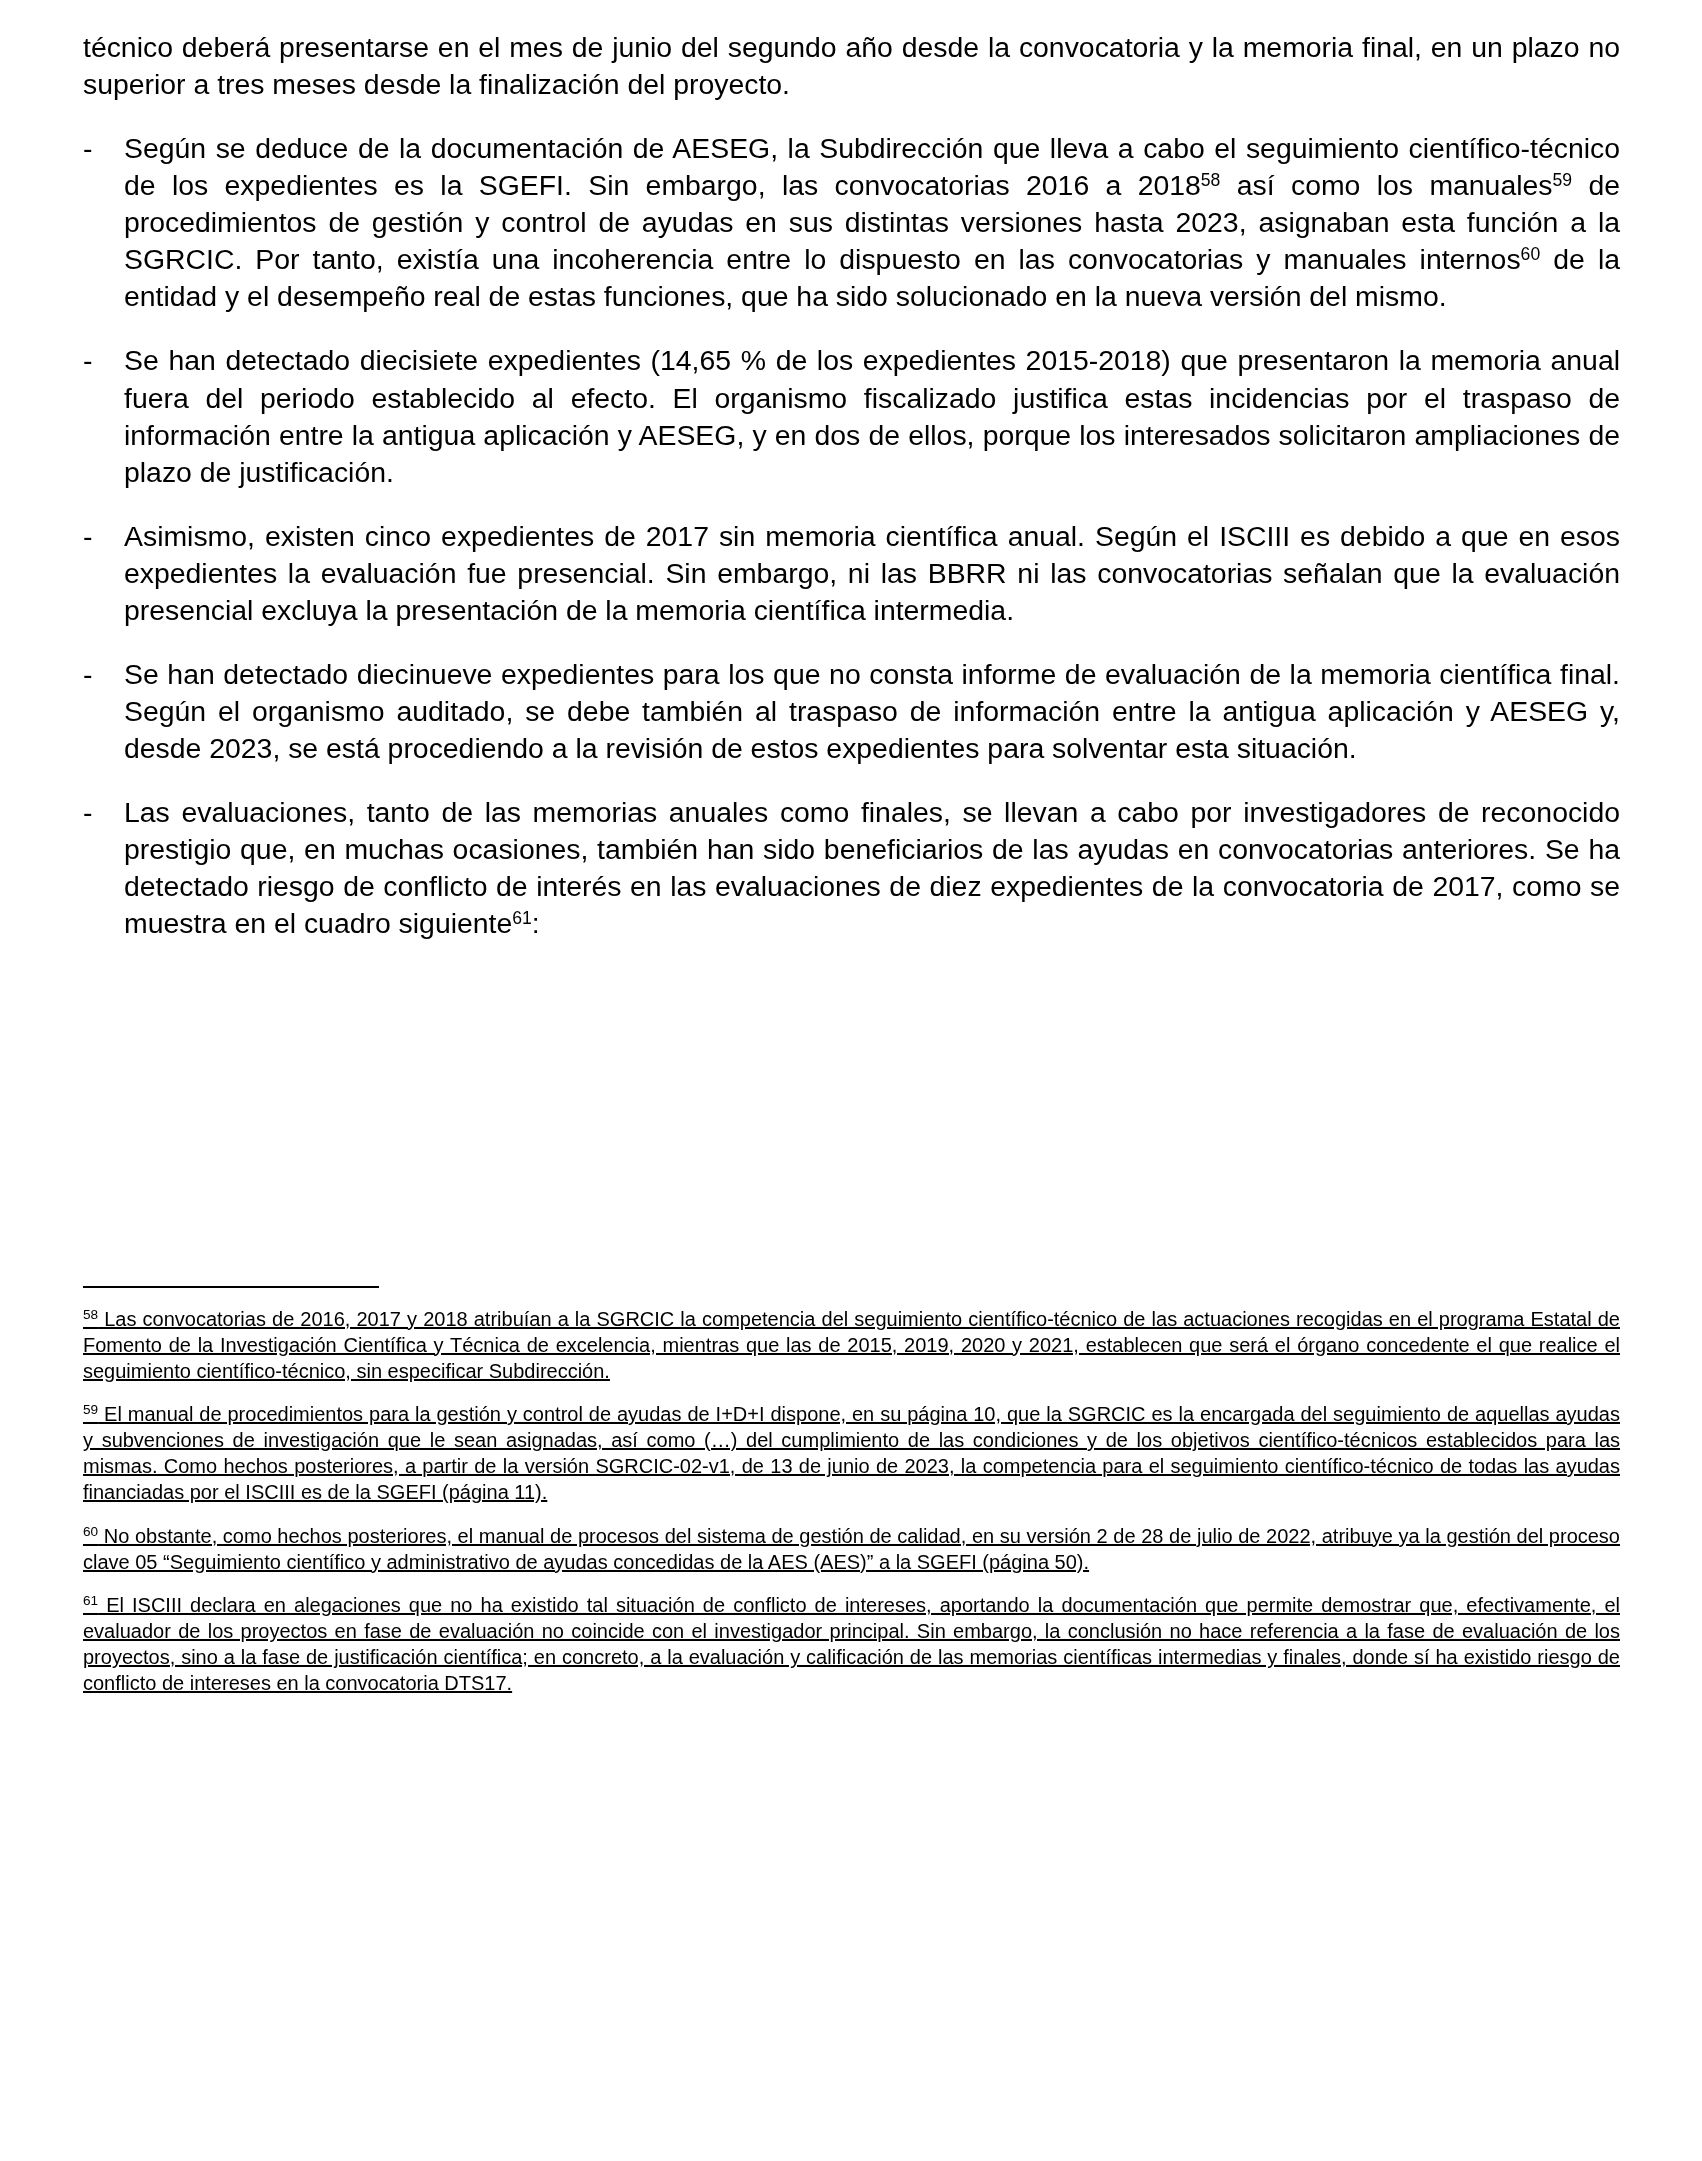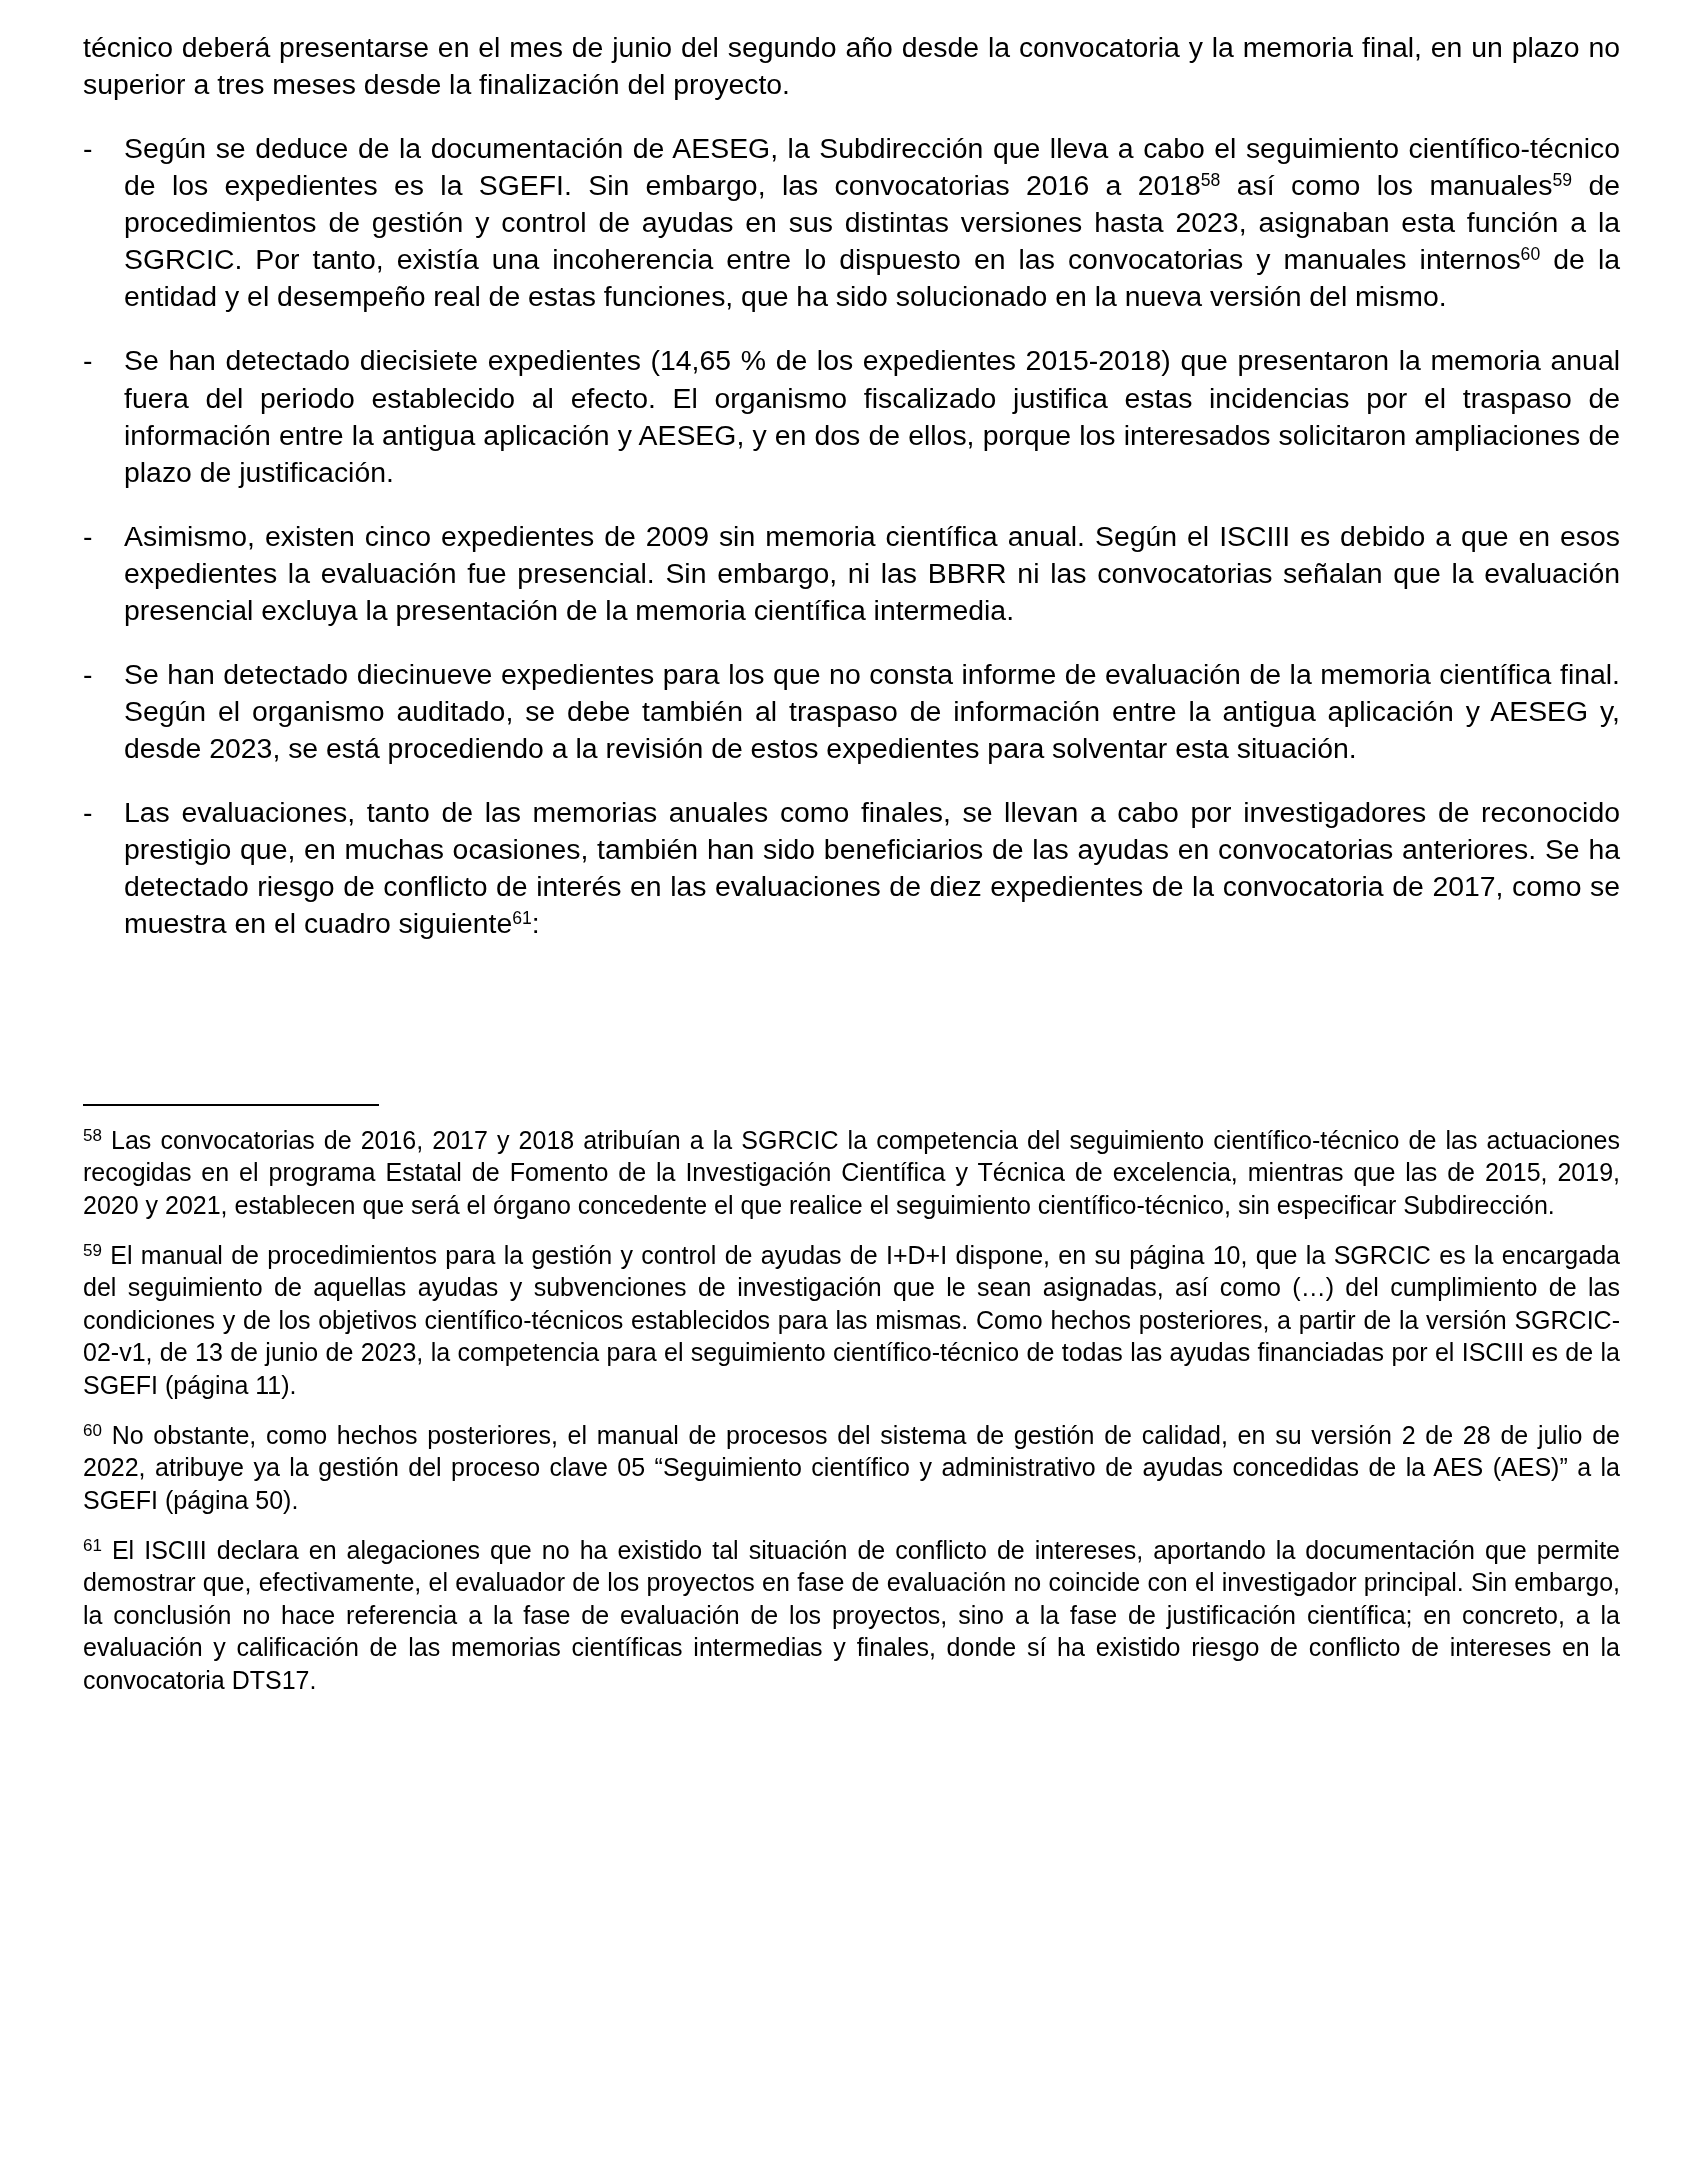--- a/index.html
+++ b/index.html
@@ -55,22 +55,23 @@
   sup {
     font-size: 0.62em;
     line-height: 0;
     vertical-align: 0.52em;
   }
   .footnote-area {
     position: absolute;
     left: 83px;
     right: 83px;
     bottom: 17.6px;
-    font-size: 25px;
+    font-size: 20px;
     line-height: 1.30;
+    text-decoration: underline;
   }
   .footnote-rule {
     width: 296px;
     height: 0;
     border-top: 2px solid #000;
     margin: 0 0 17.6px 0;
   }
   p.footnote {
     margin: 0 0 17.6px 0;
     text-align: justify;
@@ -99,21 +100,21 @@
 
       <li class="bullet-item">
         <span class="bullet-dash">-</span><span>Según se deduce de la documentación de AESEG, la Subdirección que lleva a cabo el seguimiento científico-técnico de los expedientes es la SGEFI. Sin embargo, las convocatorias 2016 a 2018</span><sup>58</sup><span> así como los manuales</span><sup>59</sup><span> de procedimientos de gestión y control de ayudas en sus distintas versiones hasta 2023, asignaban esta función a la SGRCIC. Por tanto, existía una incoherencia entre lo dispuesto en las convocatorias y manuales internos</span><sup>60</sup><span> de la entidad y el desempeño real de estas funciones, que ha sido solucionado en la nueva versión del mismo.</span>
       </li>
 
       <li class="bullet-item">
         <span class="bullet-dash">-</span><span>Se han detectado diecisiete expedientes (14,65 % de los expedientes 2015-2018) que presentaron la memoria anual fuera del periodo establecido al efecto. El organismo fiscalizado justifica estas incidencias por el traspaso de información entre la antigua aplicación y AESEG, y en dos de ellos, porque los interesados solicitaron ampliaciones de plazo de justificación.</span>
       </li>
 
       <li class="bullet-item">
-        <span class="bullet-dash">-</span><span>Asimismo, existen cinco expedientes de 2009 sin memoria científica anual. Según el ISCIII es debido a que en esos expedientes la evaluación fue presencial. Sin embargo, ni las BBRR ni las convocatorias señalan que la evaluación presencial excluya la presentación de la memoria científica intermedia.</span>
+        <span class="bullet-dash">-</span><span>Asimismo, existen cinco expedientes de 2017 sin memoria científica anual. Según el ISCIII es debido a que en esos expedientes la evaluación fue presencial. Sin embargo, ni las BBRR ni las convocatorias señalan que la evaluación presencial excluya la presentación de la memoria científica intermedia.</span>
       </li>
 
       <li class="bullet-item">
         <span class="bullet-dash">-</span><span>Se han detectado diecinueve expedientes para los que no consta informe de evaluación de la memoria científica final. Según el organismo auditado, se debe también al traspaso de información entre la antigua aplicación y AESEG y, desde 2023, se está procediendo a la revisión de estos expedientes para solventar esta situación.</span>
       </li>
 
       <li class="bullet-item">
         <span class="bullet-dash">-</span><span>Las evaluaciones, tanto de las memorias anuales como finales, se llevan a cabo por investigadores de reconocido prestigio que, en muchas ocasiones, también han sido beneficiarios de las ayudas en convocatorias anteriores. Se ha detectado riesgo de conflicto de interés en las evaluaciones de diez expedientes de la convocatoria de 2017, como se muestra en el cuadro siguiente</span><sup>61</sup><span>:</span>
       </li>
 

